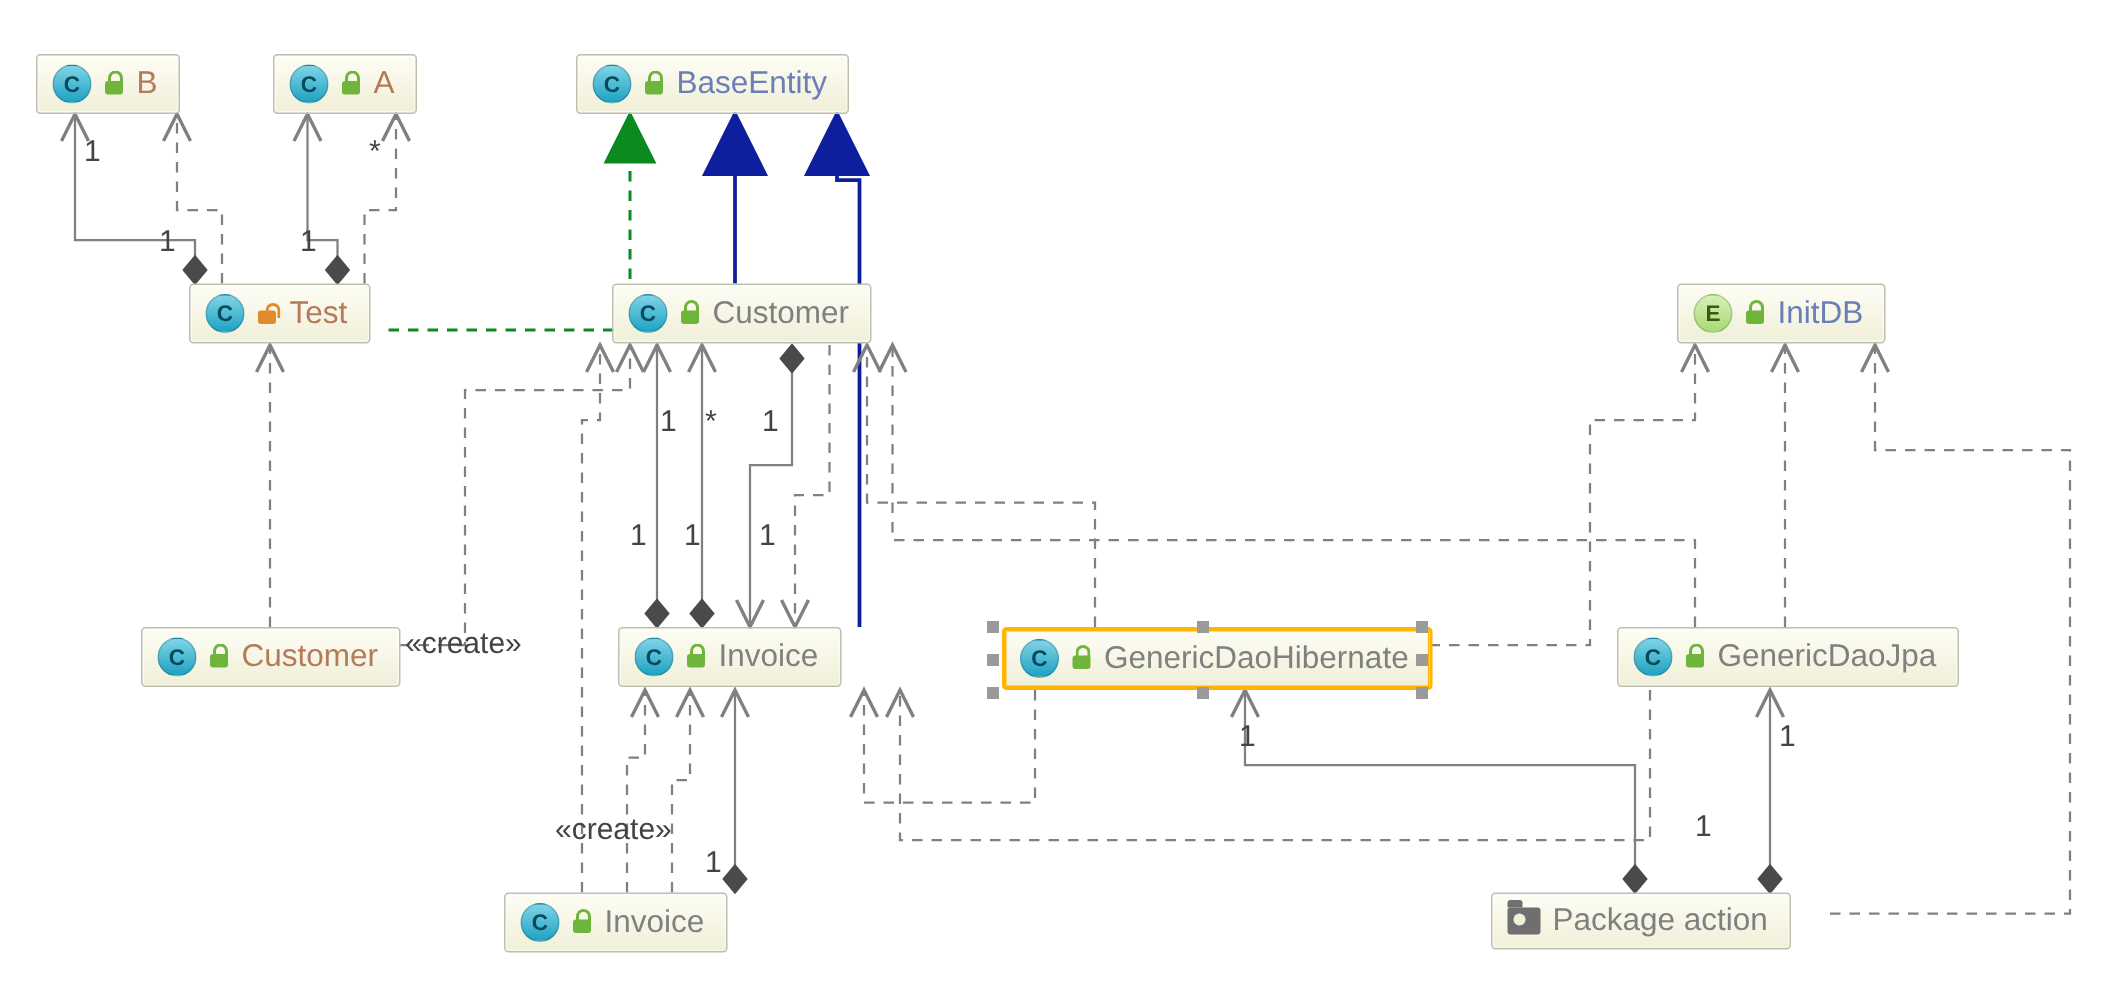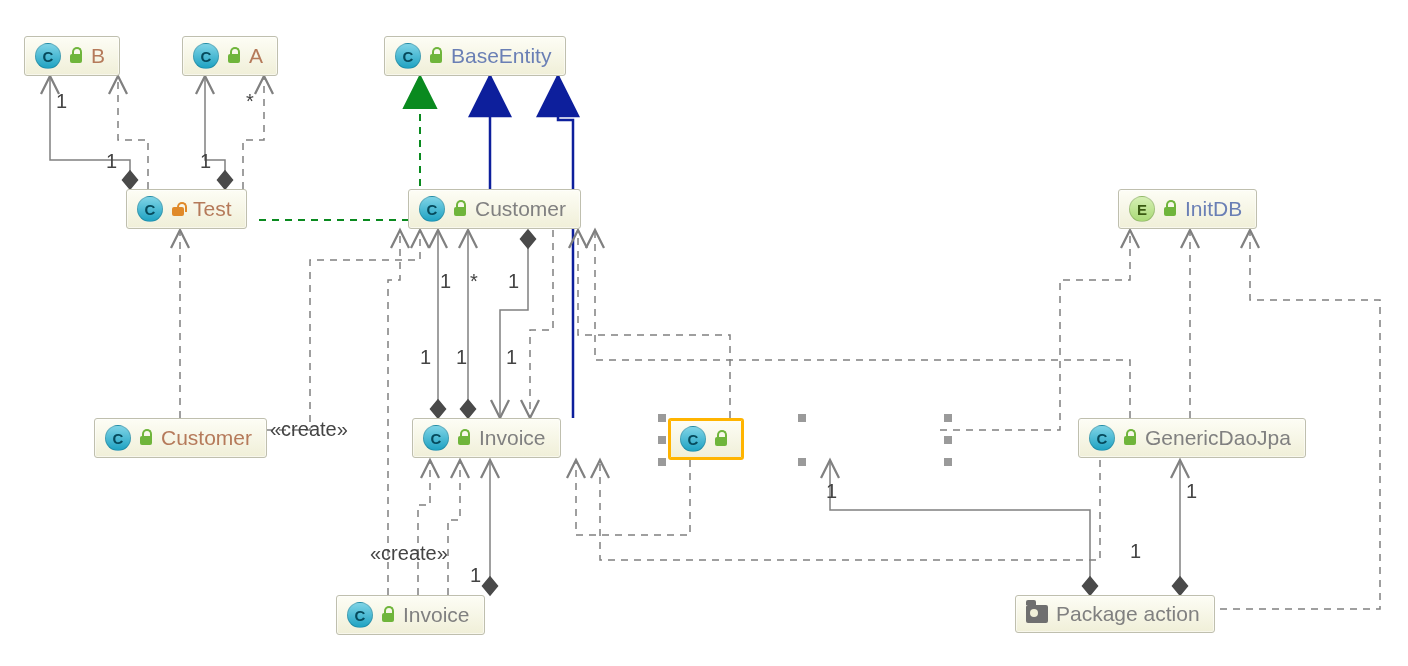--- a/index.html
+++ b/index.html
@@ -129,41 +129,42 @@
   <span class="name brown">Customer</span>
 </div>
 <div class="node" style="left:412px;top:418px">
   <span class="kindC">C</span>
   <span class="lock green"></span>
   <span class="name grey">Invoice</span>
 </div>
 <div class="node sel" style="left:668px;top:418px">
   <span class="kindC">C</span>
   <span class="lock green"></span>
+  <span class="name grey">GenericDaoHibernate</span>
 </div>
 <div class="handle" style="left:658px;top:414px"></div>
 <div class="handle" style="left:658px;top:436px"></div>
 <div class="handle" style="left:658px;top:458px"></div>
 <div class="handle" style="left:944px;top:414px"></div>
 <div class="handle" style="left:944px;top:436px"></div>
 <div class="handle" style="left:944px;top:458px"></div>
 <div class="handle" style="left:798px;top:414px"></div>
 <div class="handle" style="left:798px;top:458px"></div>
 
 <div class="node" style="left:1078px;top:418px">
   <span class="kindC">C</span>
   <span class="lock green"></span>
   <span class="name grey">GenericDaoJpa</span>
 </div>
 <div class="node" style="left:336px;top:595px">
   <span class="kindC">C</span>
   <span class="lock green"></span>
   <span class="name grey">Invoice</span>
 </div>
-<div class="node" style="left:1015px;top:595px">
+<div class="node" style="left:994px;top:595px">
   <span class="pkgicon"></span>
   <span class="name grey">Package action</span>
 </div>
 
 <div class="lbl" style="left:56px;top:90px">1</div>
 <div class="lbl" style="left:106px;top:150px">1</div>
 <div class="lbl" style="left:246px;top:90px">*</div>
 <div class="lbl" style="left:200px;top:150px">1</div>
 <div class="lbl" style="left:270px;top:418px">«create»</div>
 <div class="lbl" style="left:370px;top:542px">«create»</div>

